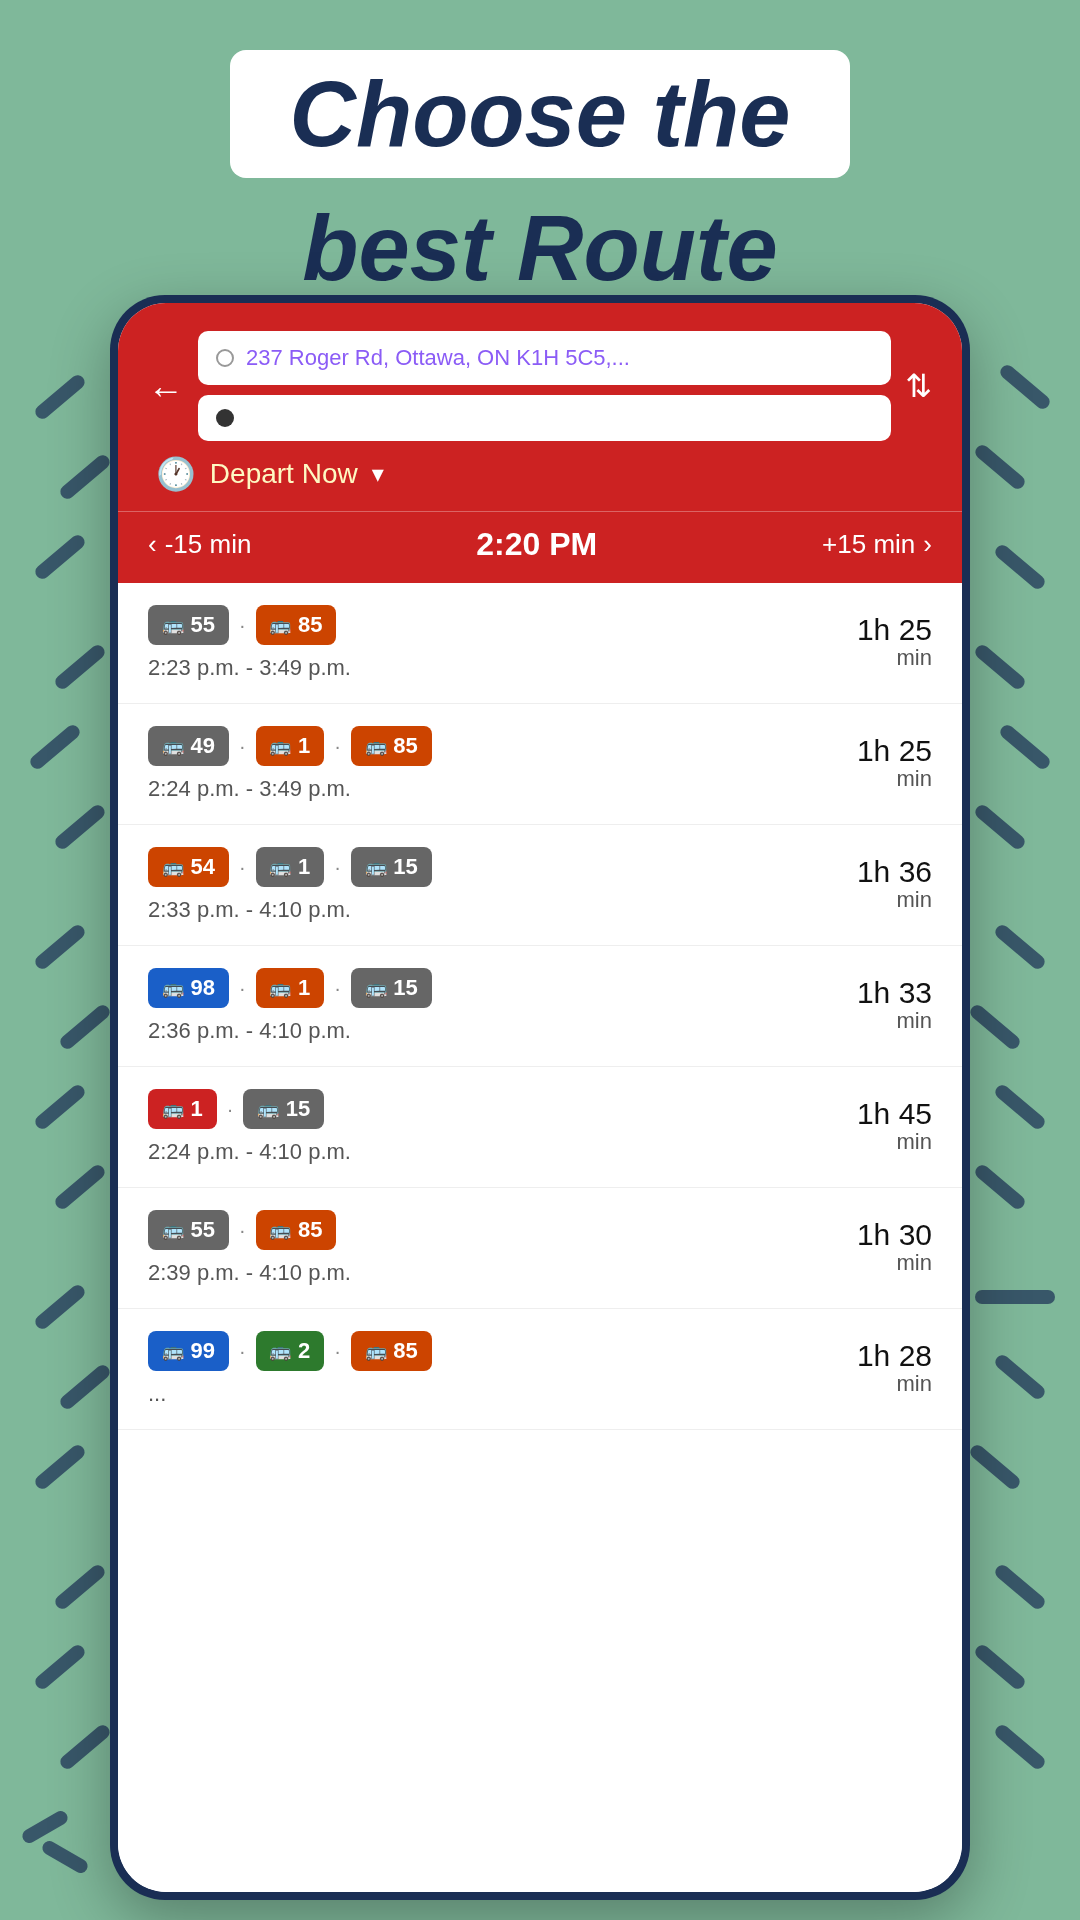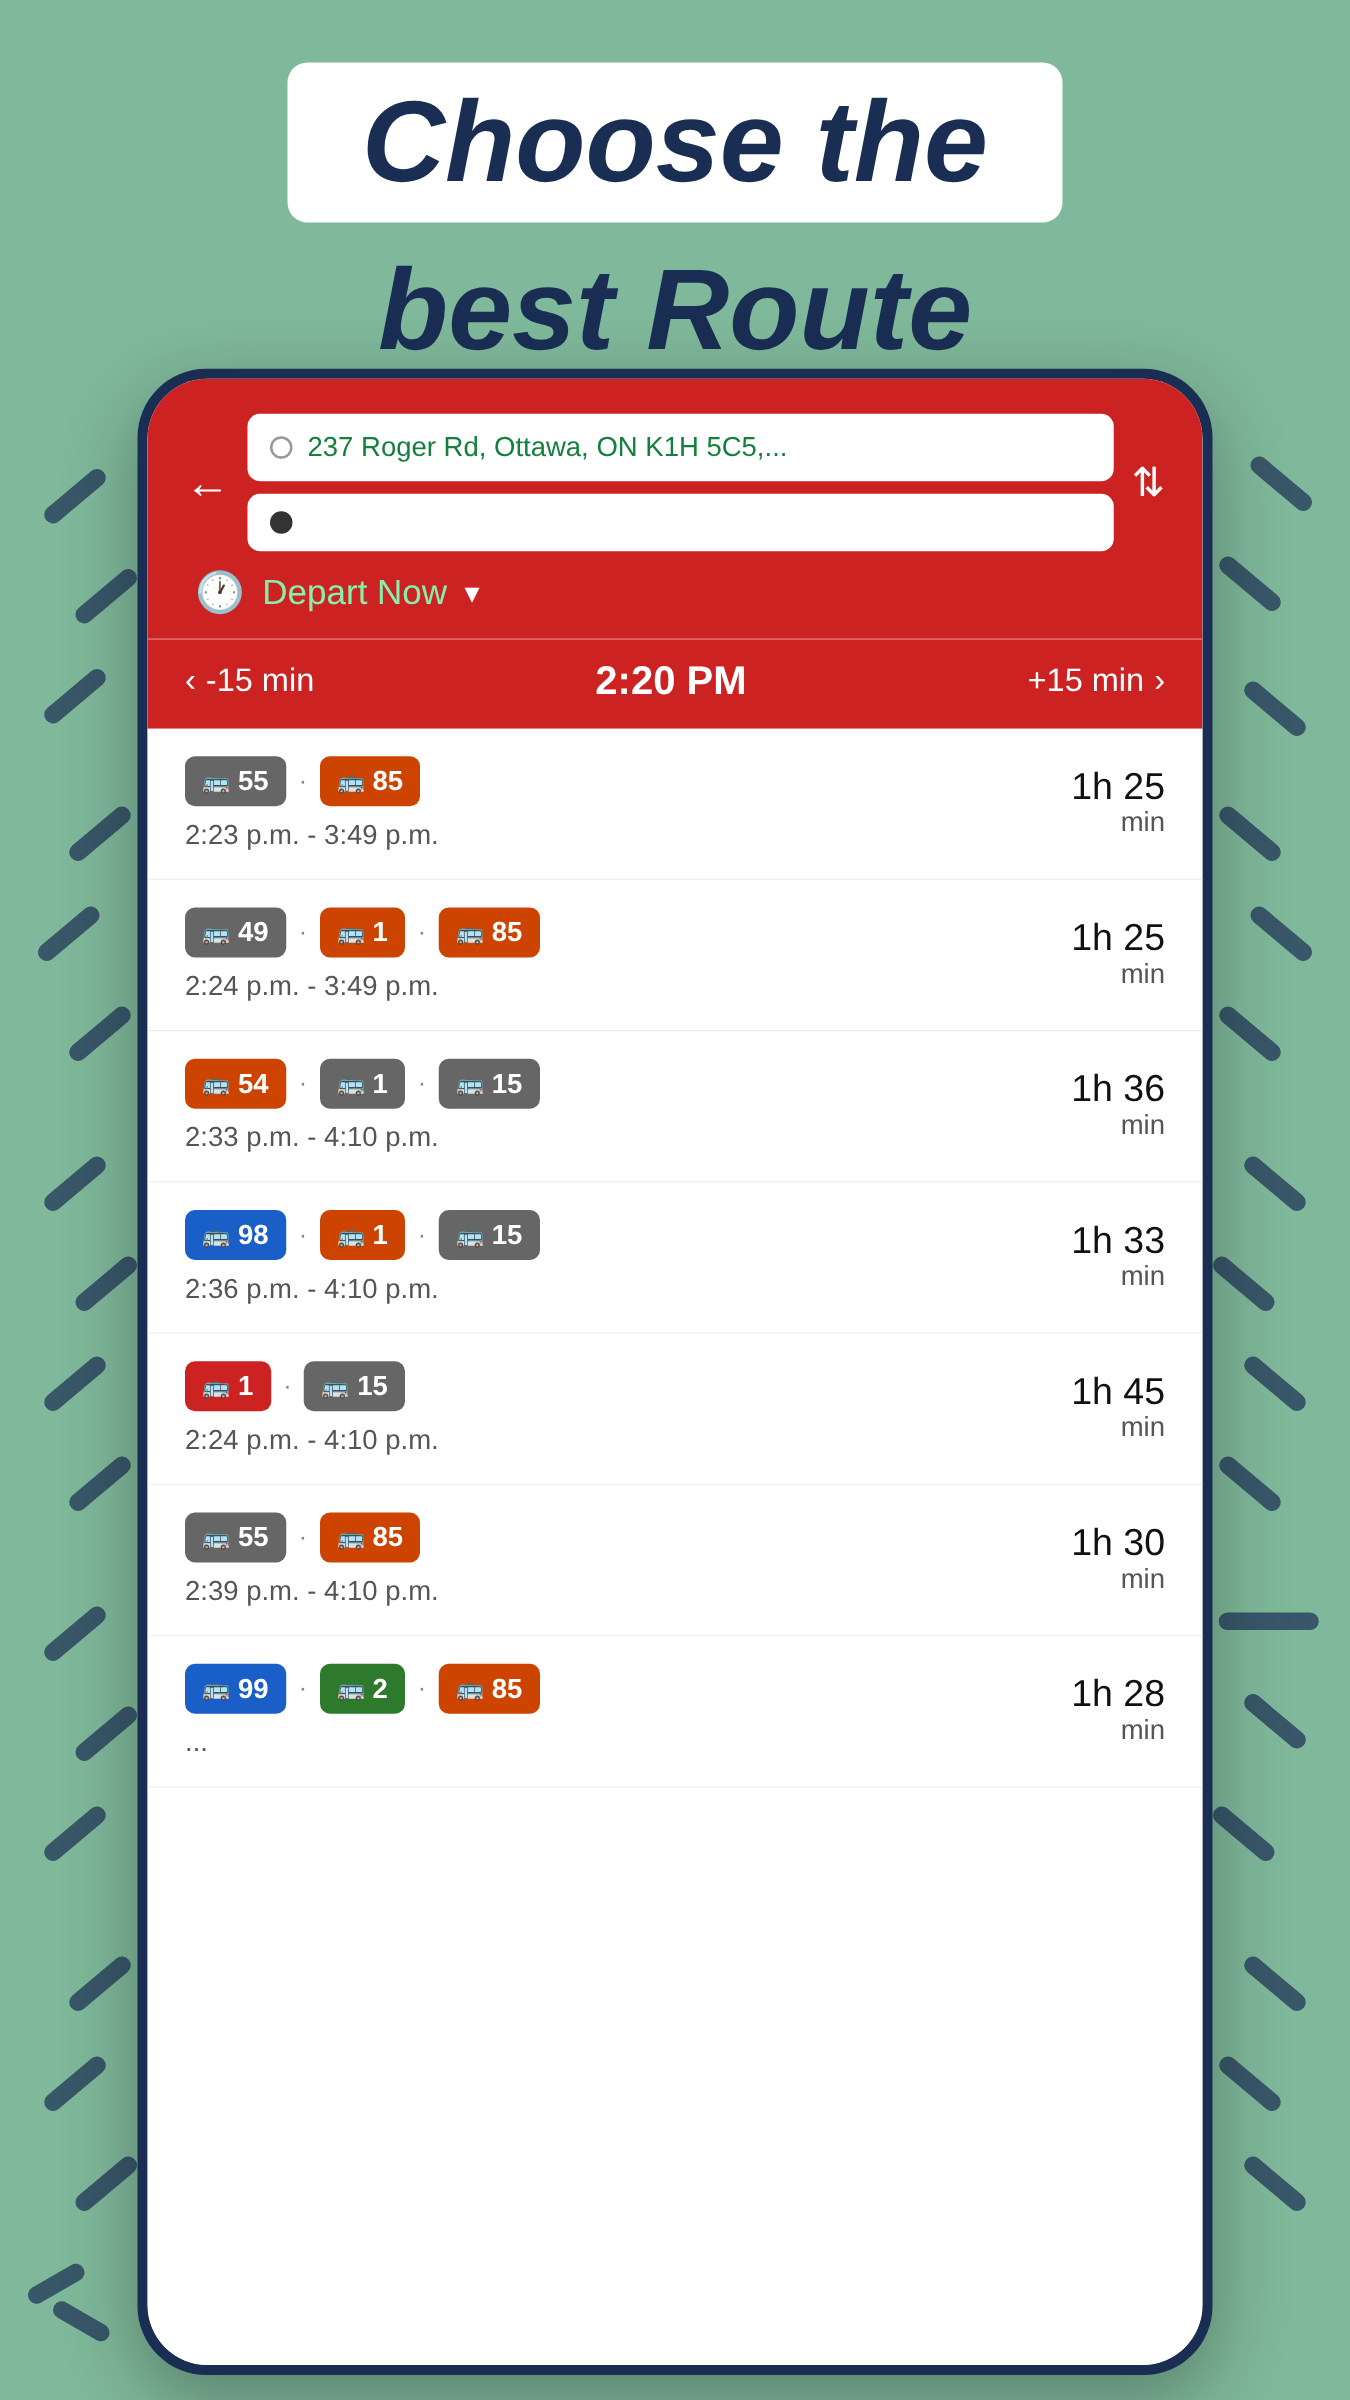--- a/index.html
+++ b/index.html
@@ -122,21 +122,21 @@
     .field-dot-filled {
       width: 18px;
       height: 18px;
       border-radius: 50%;
       background: #333;
       flex-shrink: 0;
     }
 
     .field-text {
       font-size: 22px;
-      color: #15803d;
+      color: #8b5cf6;
       white-space: nowrap;
       overflow: hidden;
       text-overflow: ellipsis;
     }
 
     .swap-btn {
       color: white;
       font-size: 34px;
       flex-shrink: 0;
       display: flex;
@@ -151,21 +151,21 @@
       padding-left: 8px;
       margin-top: 6px;
     }
 
     .clock-icon {
       color: white;
       font-size: 32px;
     }
 
     .depart-text {
-      color: #86efac;
+      color: #fef9c3;
       font-size: 28px;
       font-weight: 500;
     }
 
     .chevron-down {
       color: white;
       font-size: 24px;
     }
 
     

